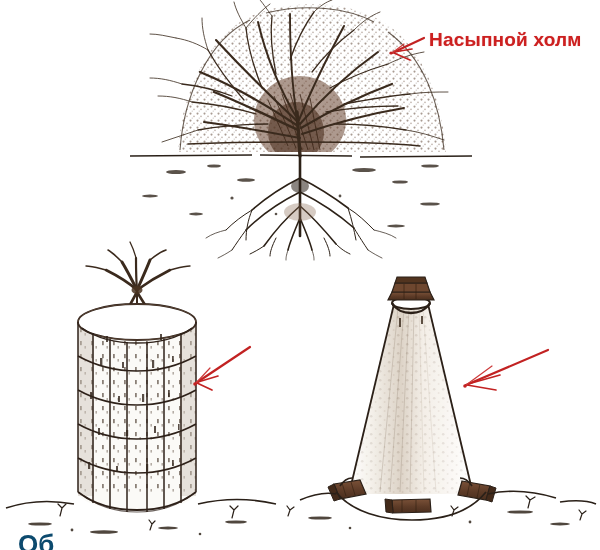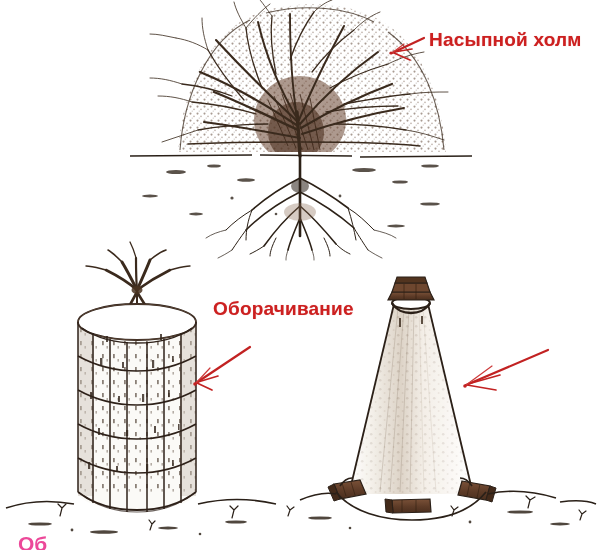--- a/index.html
+++ b/index.html
@@ -47,22 +47,22 @@
     left: 484px;
     top: 288px;
     text-align: center;
   }
   .cut-text {
     position: absolute;
     left: 18px;
     top: 531px;
     font-family: "Liberation Sans", sans-serif;
     font-weight: bold;
-    font-size: 21px;
-    color: #ec4899;
+    font-size: 26px;
+    color: #0c4a6e;
     white-space: pre;
     overflow: hidden;
     height: 19px;
     line-height: 26px;
   }
 </style>
 </head>
 <body>
 
 <div id="canvas">
@@ -467,19 +467,19 @@
       <path d="M 548 350 L 466 385" fill="none" stroke="#c22222" stroke-width="2.2" stroke-linecap="round"></path>
       <path d="M 468 384 L 500 375" fill="none" stroke="#c22222" stroke-width="1.7" stroke-linecap="round"></path>
       <path d="M 467 385 L 496 390" fill="none" stroke="#c22222" stroke-width="1.6" stroke-linecap="round"></path>
       <path d="M 466 385 L 492 366" fill="none" stroke="#cc3a3a" stroke-width="1.2" stroke-linecap="round"></path>
       <circle cx="465" cy="386" r="1.8" fill="#c22222"></circle>
     </g>
   </svg>
 
   <div class="label" id="label-mound"><span>Насыпной холм</span></div>
 
-  <div class="label" id="label-mesh"><span>Оборачивание</span><br></div>
+  <div class="label" id="label-mesh"><br></div>
 
   <div class="label" id="label-cone"><br></div>
 
   <div class="cut-text">Об</div>
 
 </div>
 
 </body></html>

